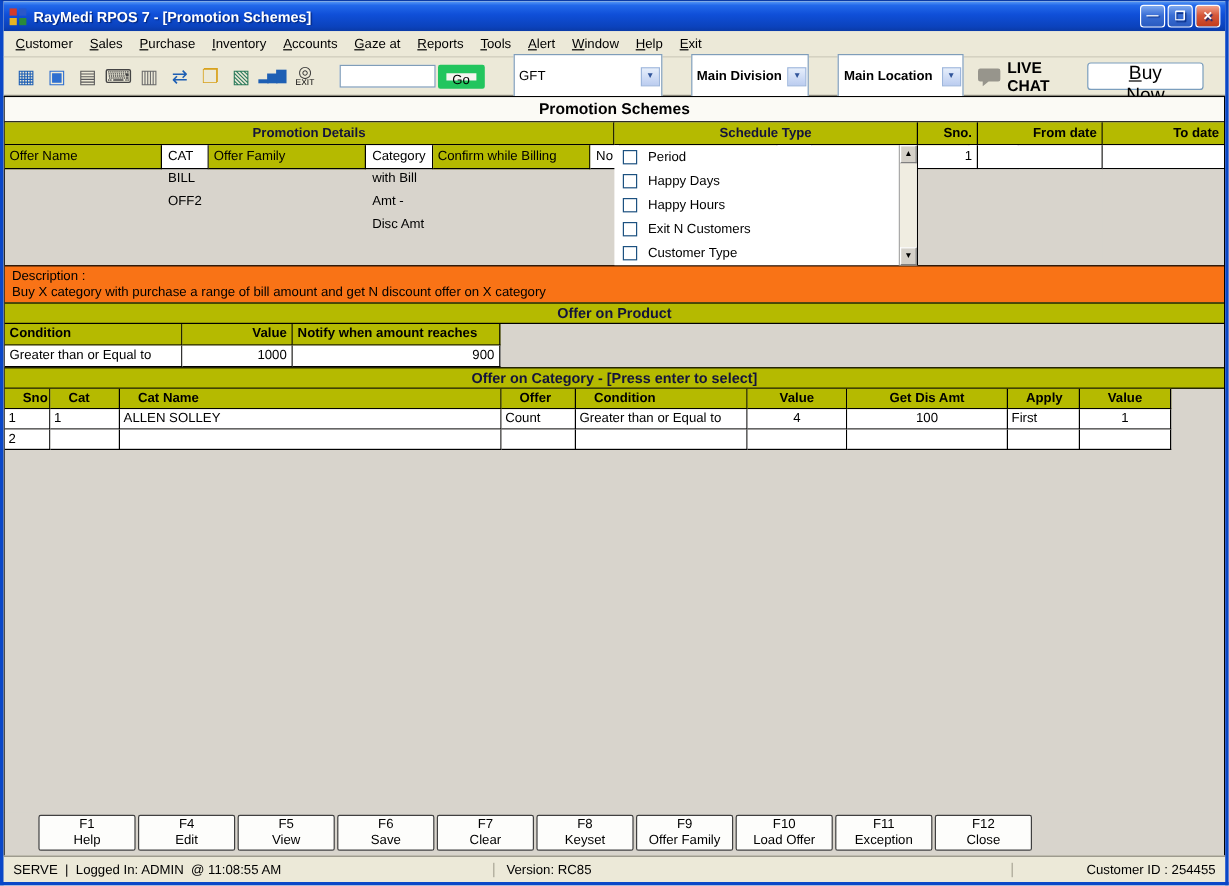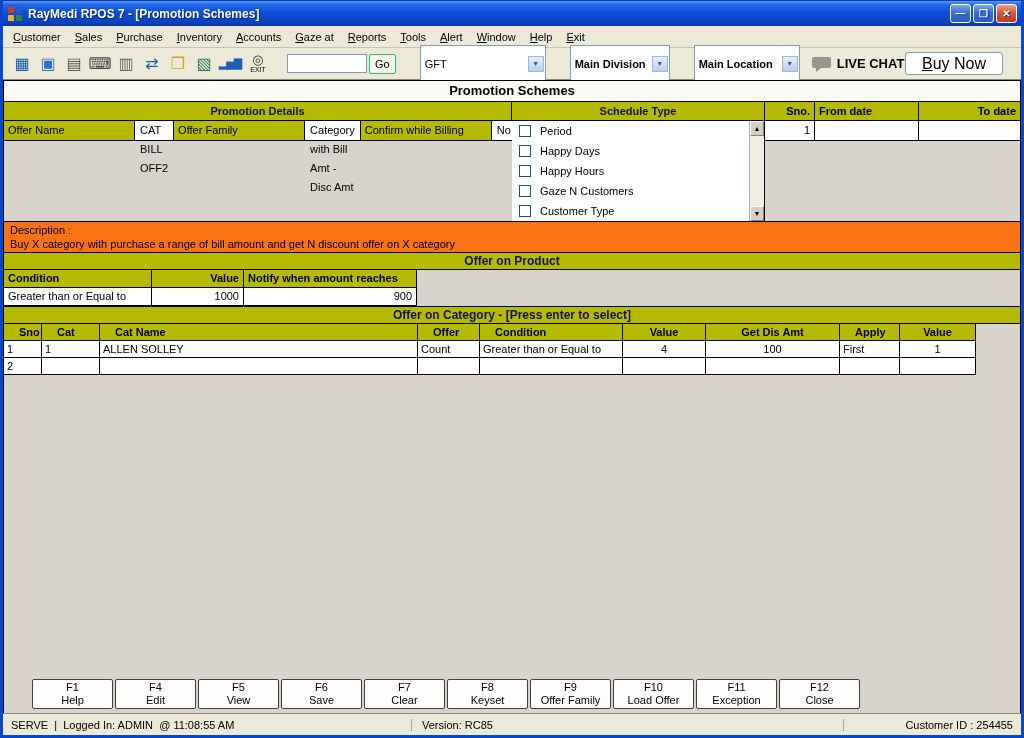--- a/index.html
+++ b/index.html
@@ -35,21 +35,21 @@
   .tbicon:nth-of-type(1){color:#1e5fb4;} .tbicon:nth-of-type(2){color:#2e6fd0;}
   .tbicon:nth-of-type(3){color:#5a5a5a;} .tbicon:nth-of-type(4){color:#444;}
   .tbicon:nth-of-type(5){color:#6b6b6b;} .tbicon:nth-of-type(6){color:#1e5fb4;}
   .tbicon:nth-of-type(7){color:#d8a21d;} .tbicon:nth-of-type(8){color:#2a7a5a;}
   .tbicon:nth-of-type(9){color:#1e5fb4; font-size:11px; letter-spacing:-1px;}
   .exit-wrap { width:30px; height:28px; display:flex; flex-direction:column; align-items:center;
     justify-content:center; cursor:default; }
   .exit-wrap .glyph { font-size:13px; color:#333; line-height:13px; }
   .exit-wrap .lbl { font-size:7px; line-height:8px; }
   .search-input { width:80px; height:19px; border:1px solid #7f9db9; margin-left:14px; padding:0 3px; font-size:11px; }
-  .go-btn { height:20px; margin-left:2px; padding:0 5px; border:1px solid #22c55e; background:#f6f5f0;
+  .go-btn { height:20px; margin-left:2px; padding:0 5px; border:7px solid #22c55e; background:#f6f5f0;
     font-size:11px; border-radius:2px; }
   .combo { height:38px; border:1px solid #7f9db9; background:#fff; display:flex; align-items:center;
     padding-left:4px; margin-left:24px; font-size:11px; }
   .combo .arrow { margin-left:auto; width:16px; height:16px; margin-right:1px;
     background:linear-gradient(#e6eefb,#bccdf0); border:1px solid #9db6dc; color:#30549a;
     font-size:7px; display:flex; align-items:center; justify-content:center; }
   .combo.c1 { width:126px; } .combo.c2 { width:100px; font-weight:bold; } .combo.c3 { width:106px; font-weight:bold; }
   .livechat { display:flex; align-items:center; gap:5px; margin-left:12px; font-weight:bold; font-size:13px; }
   .buynow { margin-left:auto; margin-right:12px; height:23px; padding:0 16px; background:#fff;
     border:1px solid #7b9ebd; border-radius:3px; font-size:16px; }
@@ -62,21 +62,21 @@
   .olive { background:#b5ba00; }
   .band { height:18px; flex:0 0 18px; text-align:center; font-weight:bold; font-size:12px;
     line-height:17px; color:#13133c; border-top:1px solid #000; border-bottom:1px solid #000; }
 
   .top-header { height:20px; flex:0 0 20px; display:flex; border-top:1px solid #000; }
   .top-header > div { border-right:1px solid #000; border-bottom:1px solid #000; font-weight:bold;
     font-size:11px; line-height:18px; padding:0 4px; }
   .th-details { width:508px; text-align:center; font-size:12px; color:#13133c; }
   .th-sched { width:253px; text-align:center; font-size:12px; color:#13133c; }
   .th-sno { width:50px; text-align:right; }
-  .th-from { width:104px; }
+  .th-from { width:104px; text-align:right; }
   .th-to { width:101px; text-align:right; border-right:0 !important; }
 
   .top-body { height:100px; flex:0 0 100px; display:flex; }
   .details-col { width:508px; display:flex; }
   .details-row { height:20px; display:flex; }
   .details-row .flabel { width:131px; padding:0 4px; line-height:19px; border-right:1px solid #000;
     border-bottom:1px solid #000; }
   .details-row .fvalue { flex:1; background:#fff; padding:0 5px; line-height:19px;
     border-right:1px solid #000; border-bottom:1px solid #000; }
   .sched-col { width:253px; background:#fff; border-right:1px solid #000; position:relative; }
@@ -241,21 +241,21 @@
         <div class="sched-row">
           <span class="cb"></span>
           <span>Happy Days</span>
         </div>
         <div class="sched-row">
           <span class="cb"></span>
           <span>Happy Hours</span>
         </div>
         <div class="sched-row">
           <span class="cb"></span>
-          <span>Gaze N Customers</span>
+          <span>Exit N Customers</span>
         </div>
         <div class="sched-row">
           <span class="cb"></span>
           <span>Customer Type</span>
         </div>
         <div class="sbar">
           <span class="sbtn">▲</span>
           <span class="sbtn">▼</span>
         </div>
       </div>

